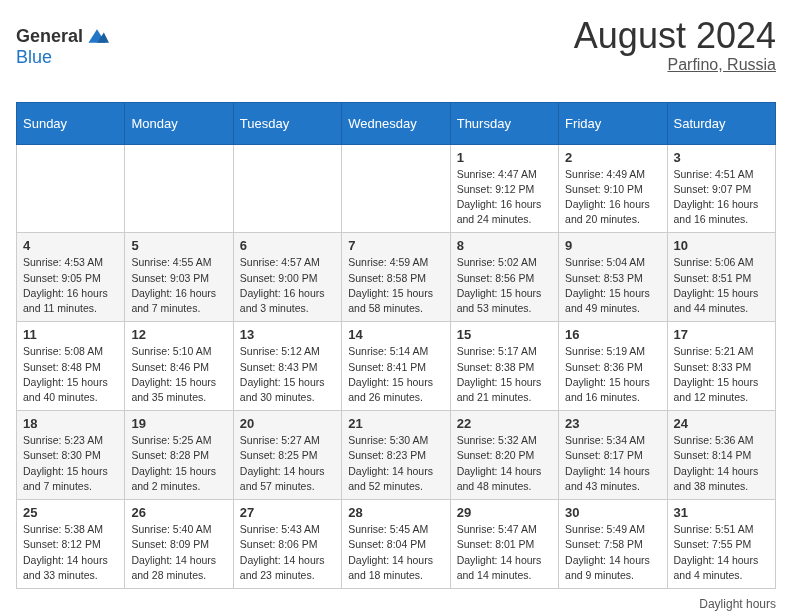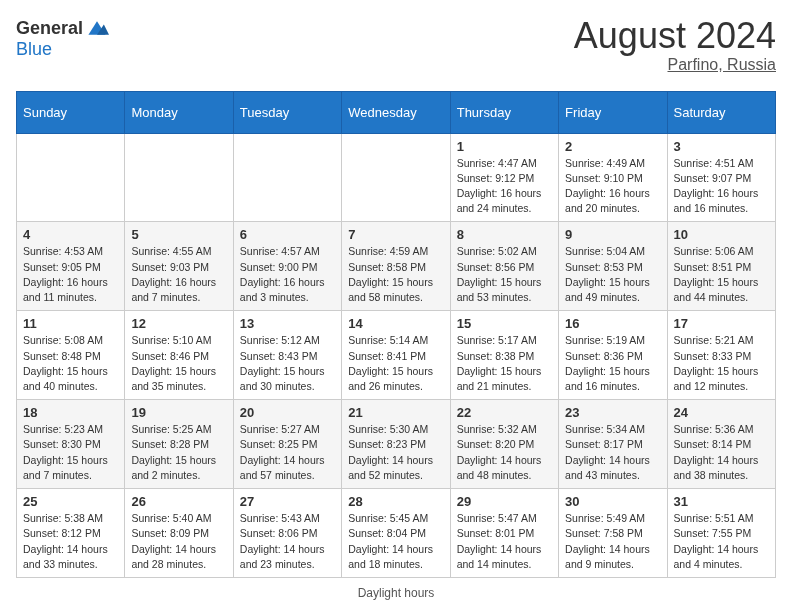--- a/index.html
+++ b/index.html
@@ -6,22 +6,22 @@
     body {
       font-family: Arial, sans-serif;
       background: #fff;
       width: 792px;
       min-height: 612px;
       padding: 16px;
     }
     .header {
       display: flex;
       justify-content: space-between;
-      align-items: flex-start;
-      margin-bottom: 17px;
+      align-items: center;
+      margin-bottom: 28px;
     }
     .logo {
       display: flex;
       align-items: center;
       gap: 4px;
     }
     .logo-text-general {
       font-size: 18px;
       font-weight: bold;
       color: #333;
@@ -88,21 +88,21 @@
       line-height: 1.45;
       font-size: 10.5px;
     }
     .empty-cell {
       background: #fff !important;
     }
     .footer-note {
       margin-top: 8px;
       font-size: 12px;
       color: #555;
-      text-align: center;
+      text-align: right;
     }
   </style>
 </head>
 <body>
 
 <div class="header">
   <div class="logo">
     <div style="display:flex;flex-direction:column;align-items:flex-start;">
       <span style="display:flex;align-items:center;gap:2px;">
         <span class="logo-text-general">General</span>

